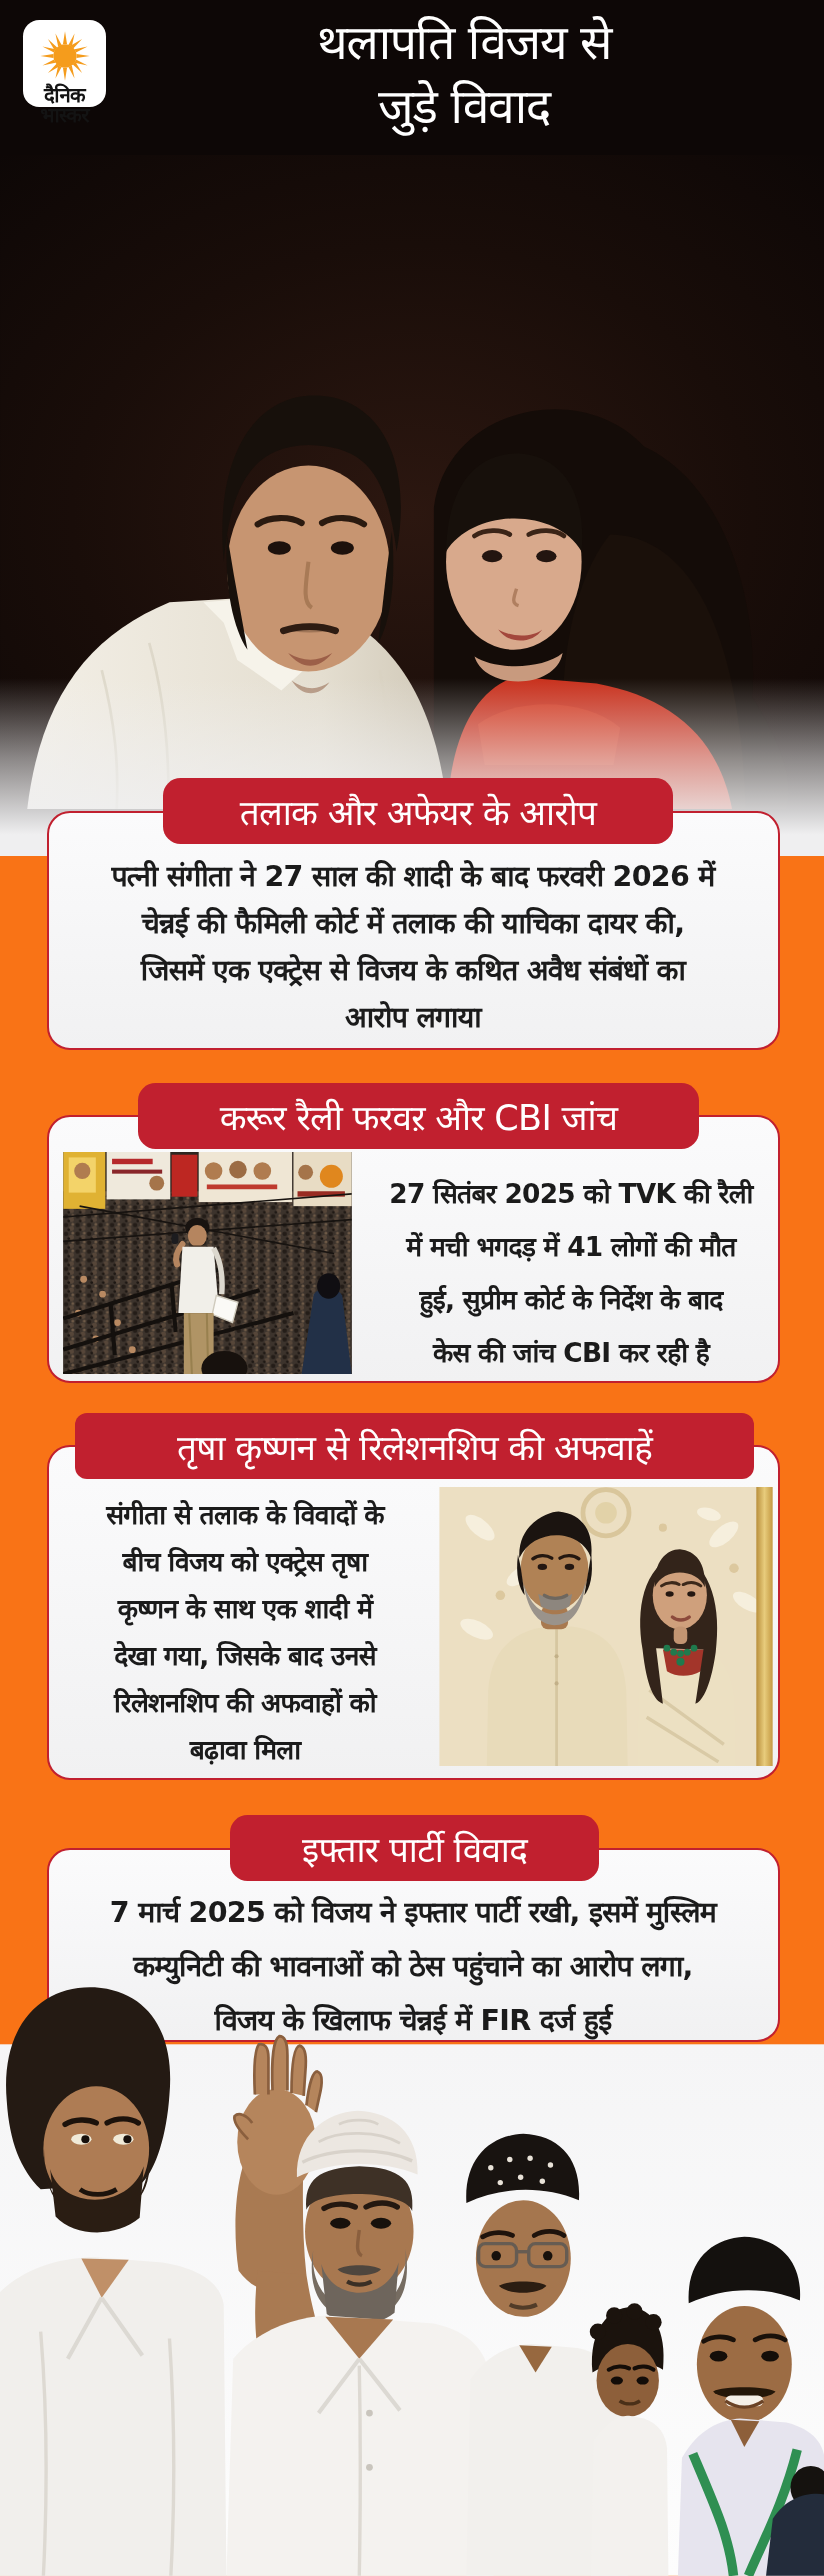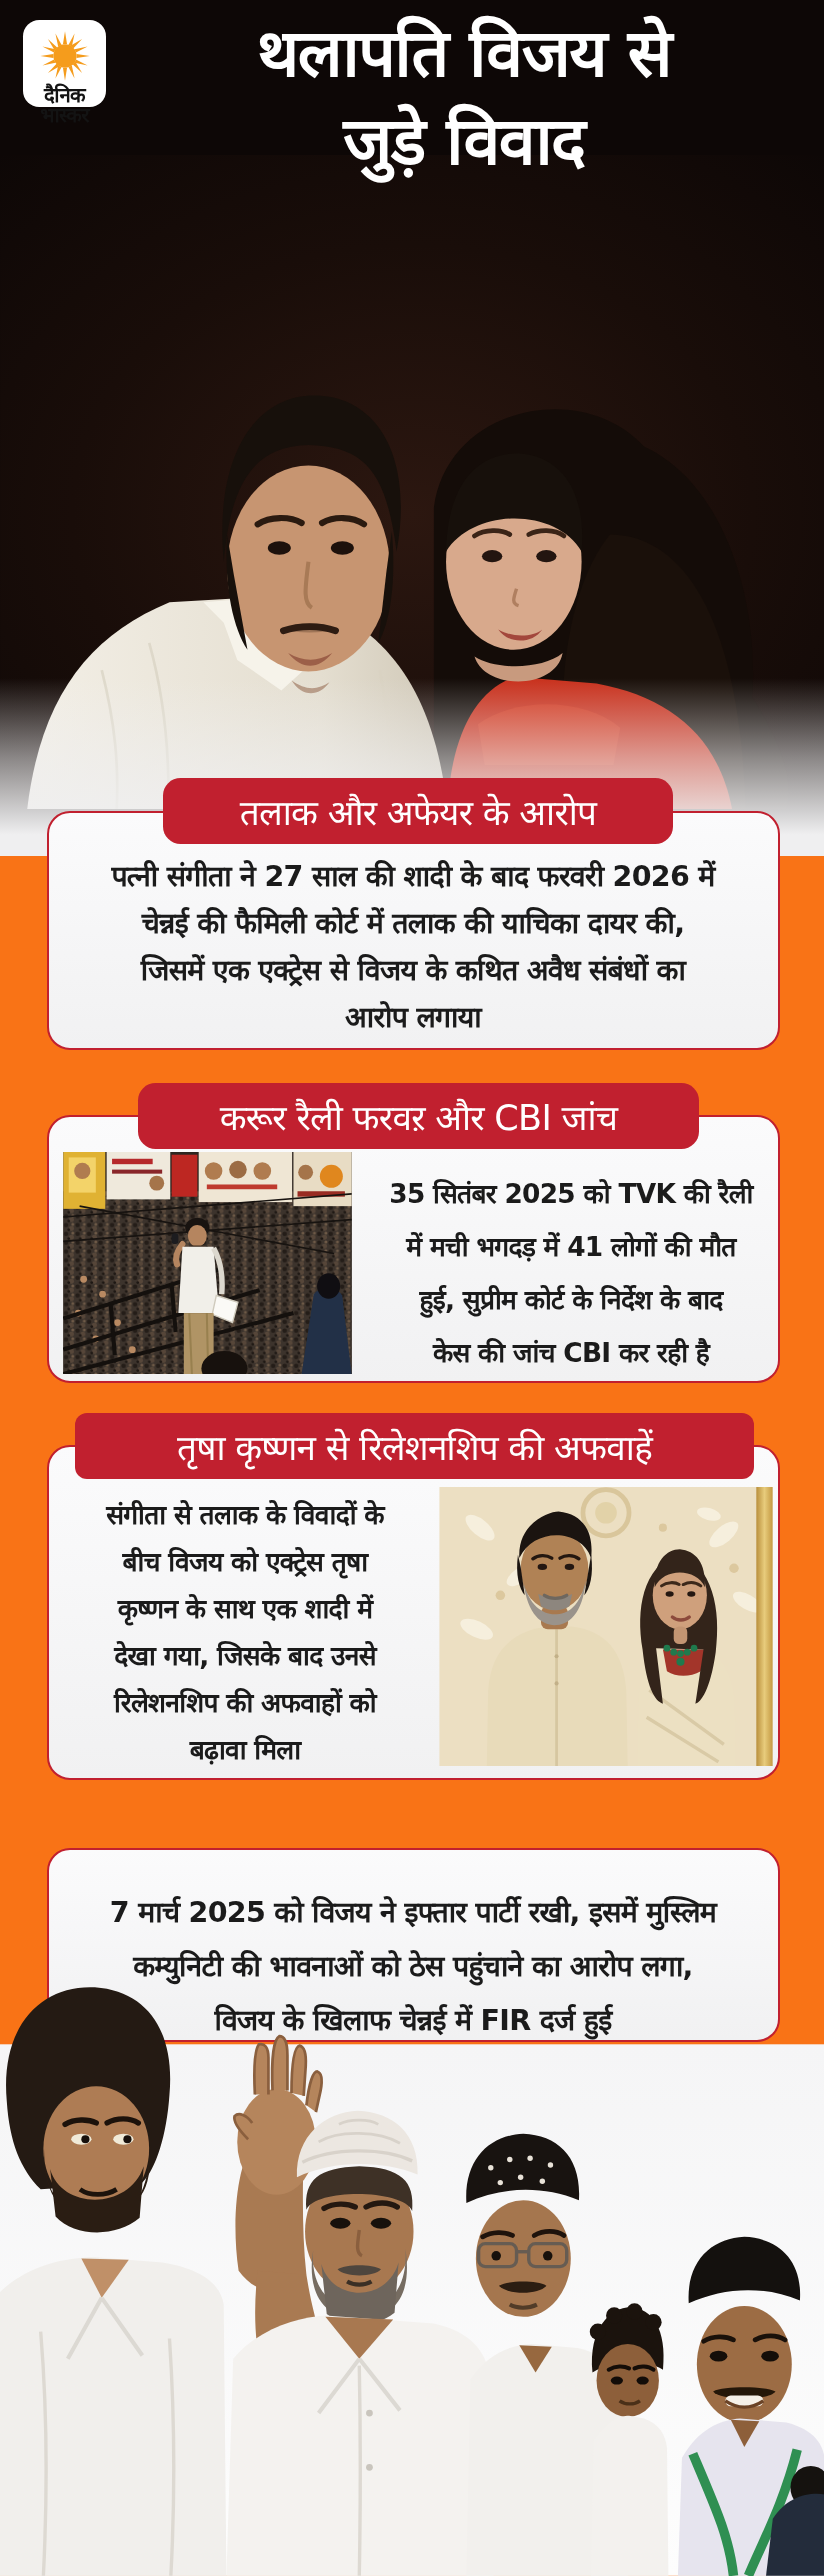--- a/index.html
+++ b/index.html
@@ -10,21 +10,21 @@
   
   .hero{position:absolute;left:0;top:0;width:825px;height:856px;background:#0d0706;}
   .hero-fade{position:absolute;left:0;top:678px;width:825px;height:178px;
     background:linear-gradient(180deg,rgba(239,239,240,0) 0%,rgba(239,239,240,.55) 45%,#efeff0 88%);z-index:2;}
   .brand{position:absolute;left:23px;top:20.3px;width:83px;height:87px;background:#fff;
     border-radius:16.3px;z-index:3;text-align:center;}
   .brand-sun{position:absolute;left:50%;top:9.5px;transform:translateX(-50%);}
   .brand-t1{position:absolute;left:0;width:100%;top:60px;font-size:20.3px;font-weight:bold;color:#131313;letter-spacing:-0.7px;}
   .brand-t2{position:absolute;left:0;width:100%;top:80px;font-size:20.3px;font-weight:bold;color:#131313;letter-spacing:-0.7px;}
   .title{position:absolute;left:115px;top:9.5px;width:698px;z-index:3;color:#fff;
-    font-size:66px;font-weight:700;line-height:1.34;text-align:center;white-space:pre;letter-spacing:-1.4px;}
+    font-size:48px;font-weight:400;line-height:1.34;text-align:center;white-space:pre;letter-spacing:-1.4px;}
   .couple{position:absolute;left:0;top:155px;z-index:1;}
 
   
   .card{position:absolute;left:47px;width:733px;border:2px solid #c1202f;border-radius:23px;
     background:linear-gradient(180deg,#fbfbfc 0%,#f1f1f2 100%);box-sizing:border-box;z-index:3;}
   .pill{position:absolute;height:66px;background:#c1202f;border-radius:17.6px;z-index:4;
     display:flex;align-items:center;justify-content:center;color:#fff;font-weight:normal;
     font-size:35px;white-space:pre;letter-spacing:-0.7px;}
   .bodytext{position:absolute;z-index:4;color:#1b1b1b;font-weight:bold;text-align:center;
     white-space:pre;letter-spacing:-0.7px;}
@@ -216,21 +216,21 @@
       <path d="M222,142 C232,160 236,185 234,210" stroke="#dcd8ce" stroke-width="8" fill="none"></path>
       <polygon points="226,212 258,222 250,252 220,240" fill="#fbfaf6" stroke="#cfcabc" stroke-width="2"></polygon>
       <rect x="178" y="238" width="44" height="90" fill="#b09465"></rect>
       <path d="M186,238 L190,328 M212,238 L214,328" stroke="#98804f" stroke-width="3"></path>
     </g>
     <ellipse cx="238" cy="320" rx="34" ry="26" fill="#17110d"></ellipse>
     <path d="M370,210 C382,196 402,196 412,212 L426,328 L352,328 Z" fill="#223047"></path>
     <ellipse cx="392" cy="198" rx="17" ry="19" fill="#100e12"></ellipse>
   </svg>
 
-  <div class="bodytext s2-text">35 सितंबर 2025 को TVK की रैली
+  <div class="bodytext s2-text">27 सितंबर 2025 को TVK की रैली
 में मची भगदड़ में 41 लोगों की मौत
 हुई, सुप्रीम कोर्ट के निर्देश के बाद
 केस की जांच CBI कर रही है</div>
 
   <div class="card" style="top:1445px;height:335px;"></div>
   <div class="pill" style="left:75px;top:1413px;width:679px;border-radius:12px;">
     <span>तृषा कृष्णन से रिलेशनशिप की अफवाहें</span>
   </div>
   <div class="bodytext s3-text">संगीता से तलाक के विवादों के
 बीच विजय को एक्ट्रेस तृषा
@@ -303,20 +303,23 @@
           <circle cx="346" cy="244" r="5"></circle>
           <circle cx="356" cy="246" r="5"></circle>
         <circle cx="366" cy="244" r="5"></circle>
           <circle cx="376" cy="238" r="5"></circle>
           <circle cx="356" cy="258" r="6"></circle>
       </g>
     </g>
   </svg>
 
   <div class="card" style="top:1848px;height:194px;"></div>
+  <div class="pill" style="left:230px;top:1815px;width:369px;">
+    <span>इफ्तार पार्टी विवाद</span>
+  </div>
   <div class="bodytext s4-text">7 मार्च 2025 को विजय ने इफ्तार पार्टी रखी, इसमें मुस्लिम
 कम्युनिटी की भावनाओं को ठेस पहुंचाने का आरोप लगा,
 विजय के खिलाफ चेन्नई में FIR दर्ज हुई</div>
 
   <svg class="bottomphoto" width="825" height="597" viewBox="0 0 1217 880">
     <defs>
       <linearGradient id="skyBg" x1="0" y1="0" x2="0" y2="1">
         <stop offset="0%" stop-color="#f5f5f6"></stop>
           <stop offset="100%" stop-color="#fdfdfd"></stop>
       </linearGradient>

